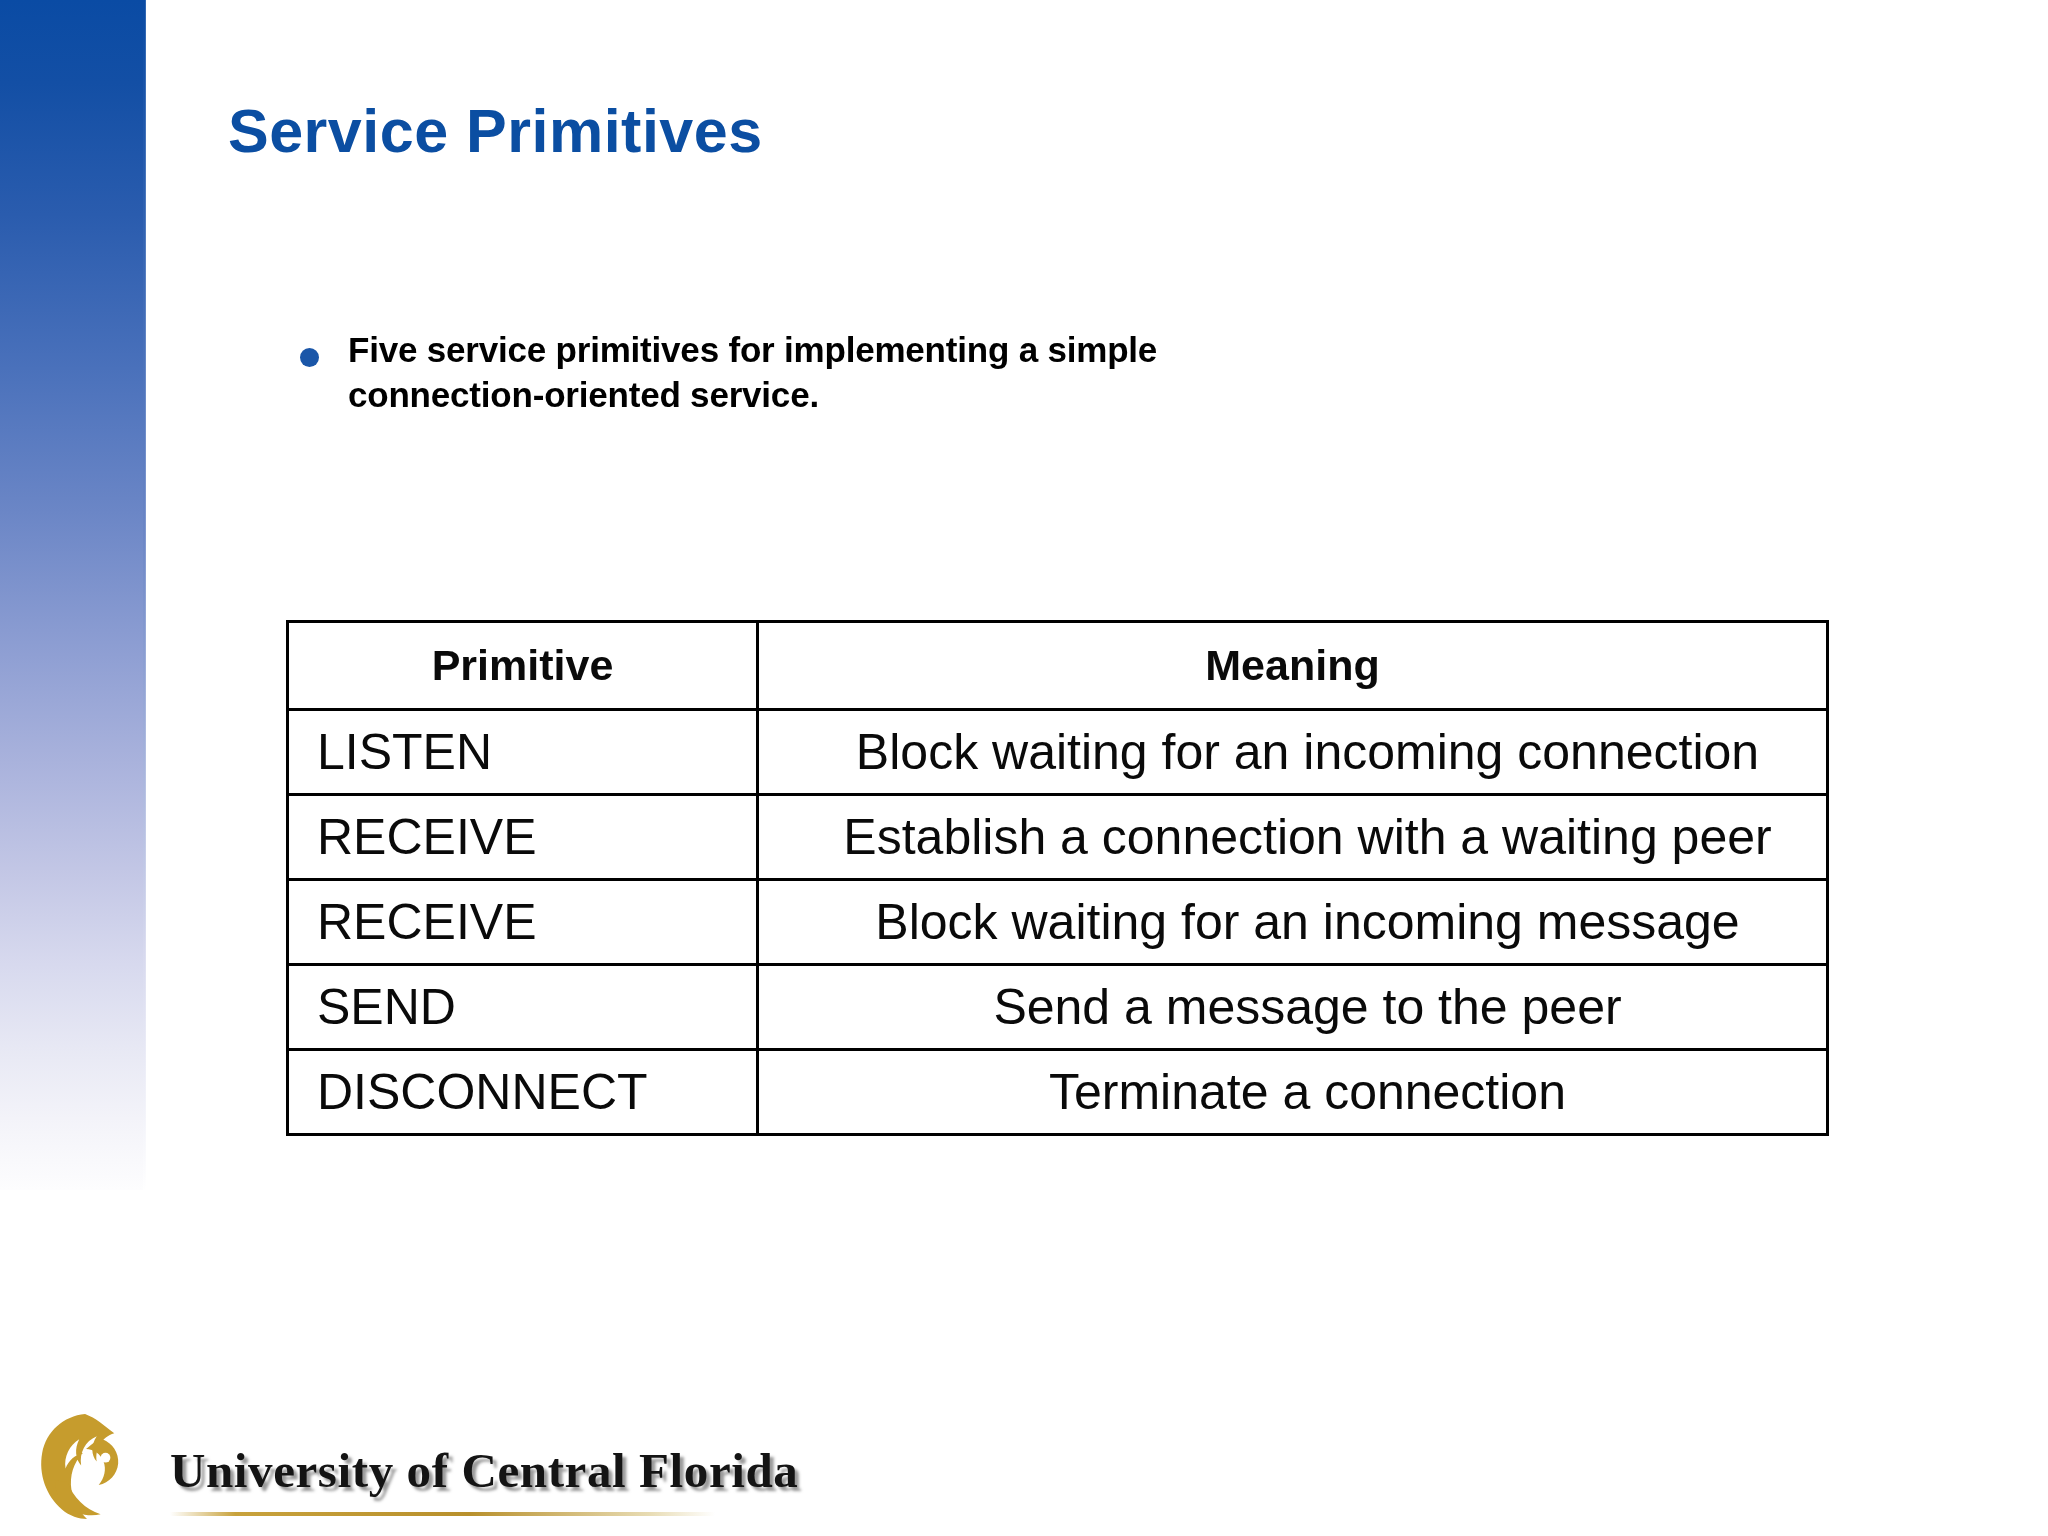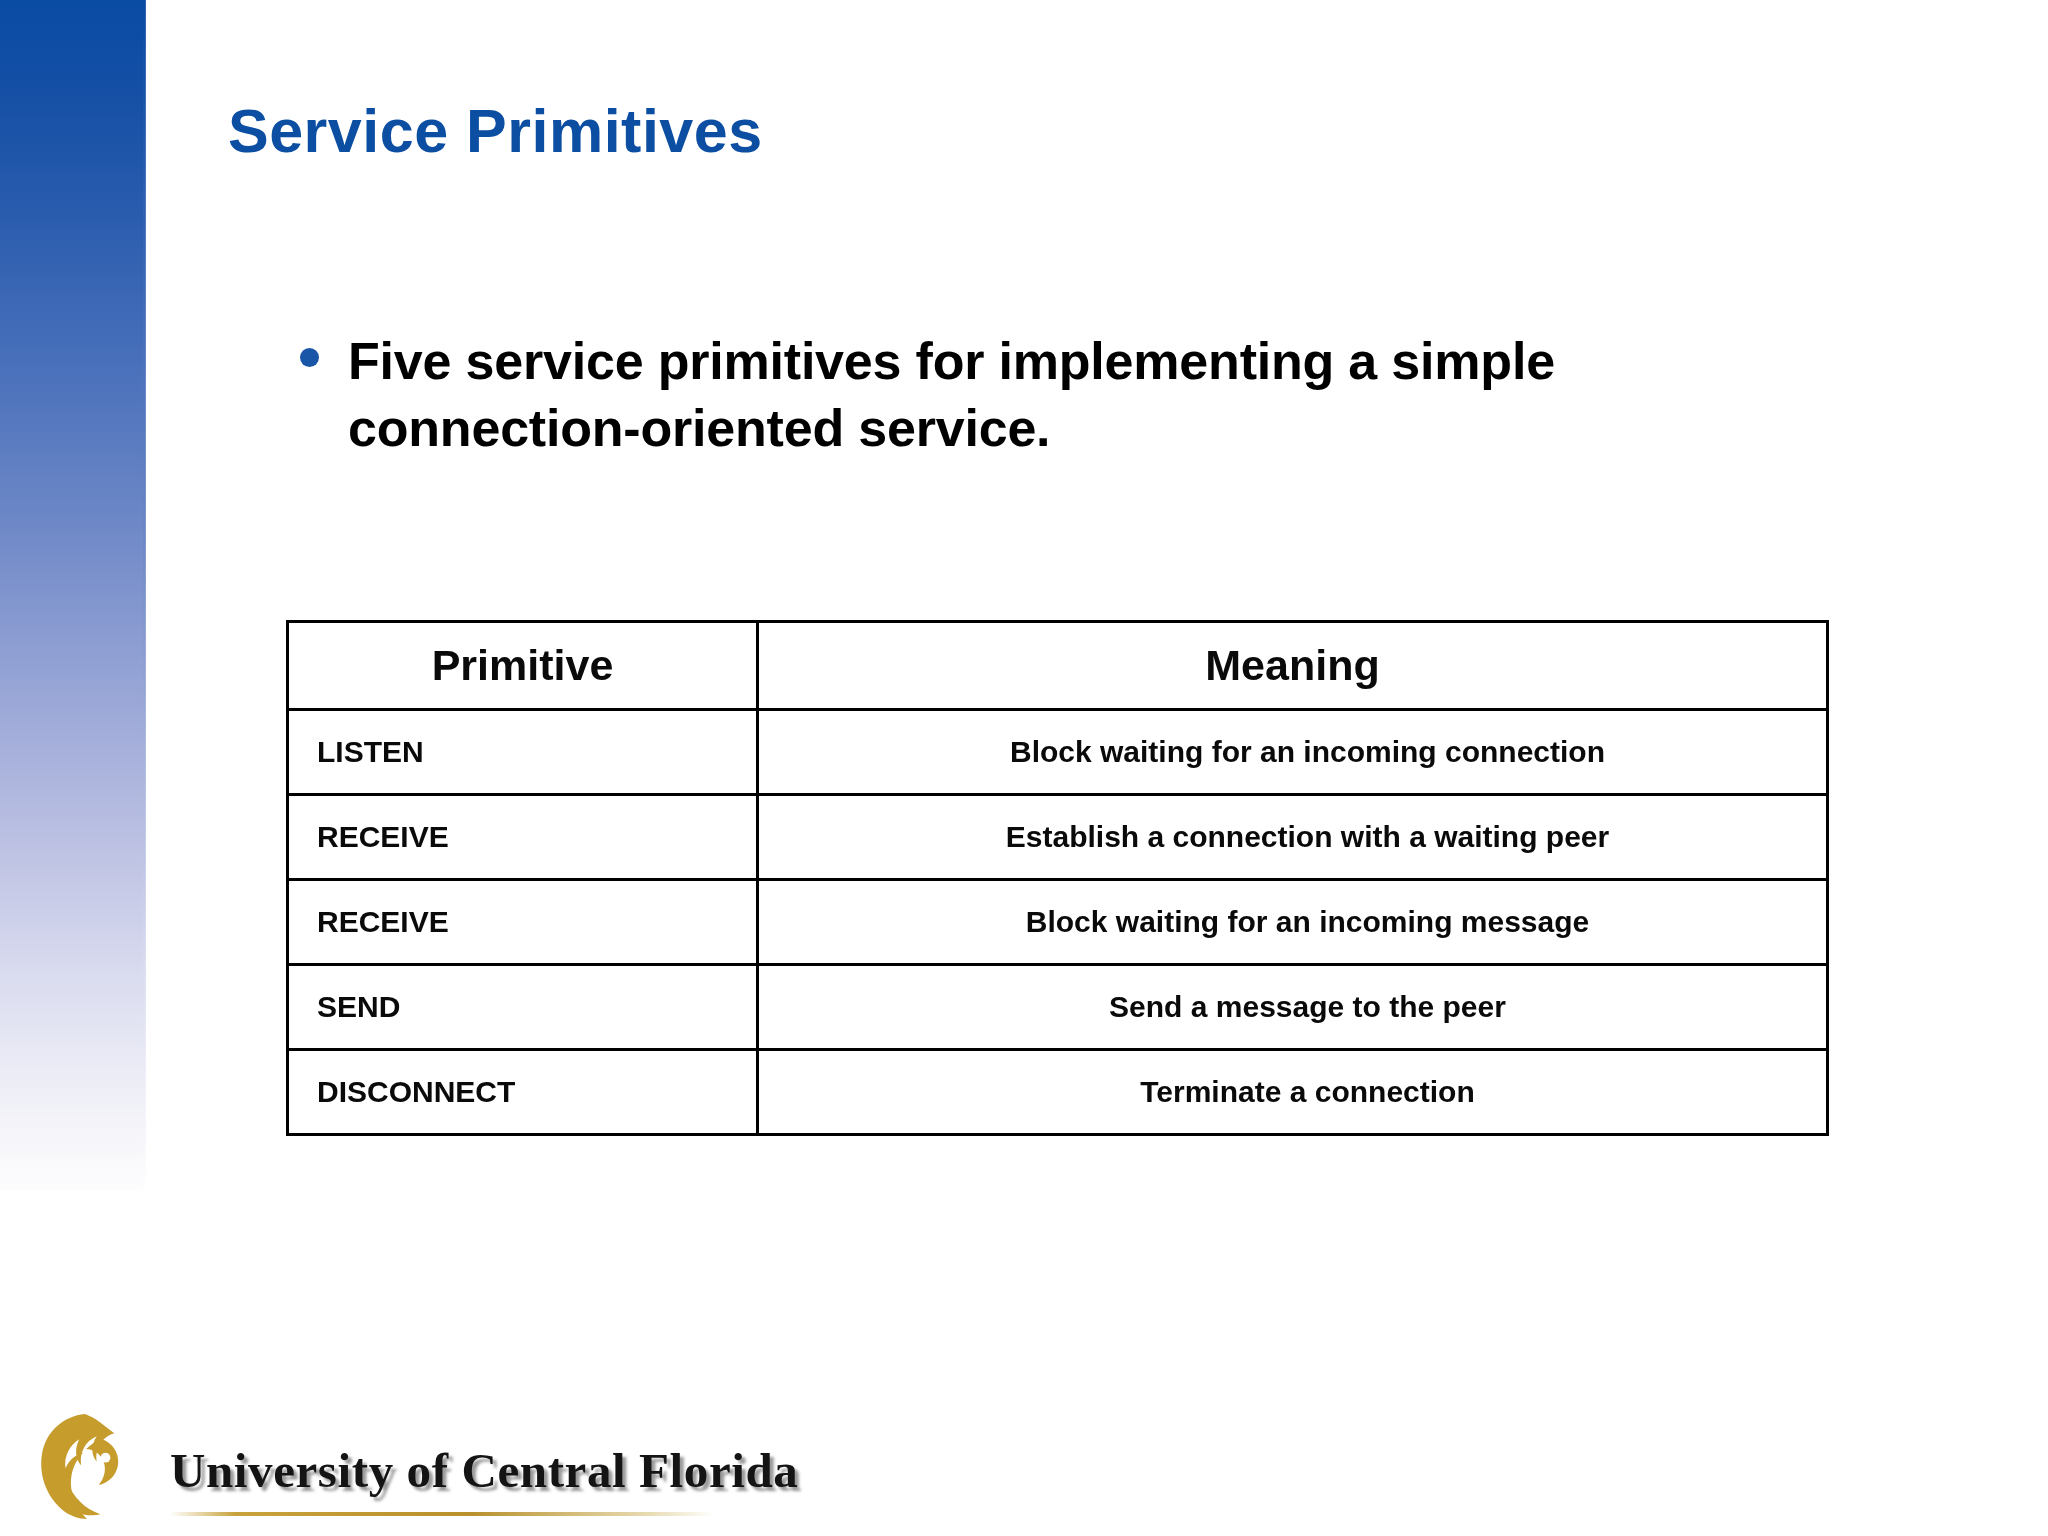--- a/index.html
+++ b/index.html
@@ -73,43 +73,43 @@
     position:absolute;
     left:0;
     top:20px;
     width:19px;
     height:19px;
     border-radius:50%;
     background:#1a56a8;
   }
   .bullet-text {
     margin-left:48px;
-    font-size:52px;
+    font-size:35px;
     font-weight:bold;
     color:#000000;
     line-height:1.28;
     letter-spacing:-0.2px;
   }
   .bullet-line2 { display:block; }
 
   
   .ptable {
     position:absolute;
     left:286px;
     top:620px;
     width:1540px;
     border-collapse:collapse;
     background:#ffffff;
     table-layout:fixed;
   }
   .ptable td, .ptable th {
     border:3px solid #000000;
-    font-size:30px;
+    font-size:50px;
     color:#0a0a0a;
-    font-weight:bold;
+    font-weight:normal;
     height:85px;
     vertical-align:middle;
     font-family:"Liberation Sans", sans-serif;
   }
   .ptable th {
     font-weight:bold;
     text-align:center;
     height:88px;
     font-size:43px;
   }

